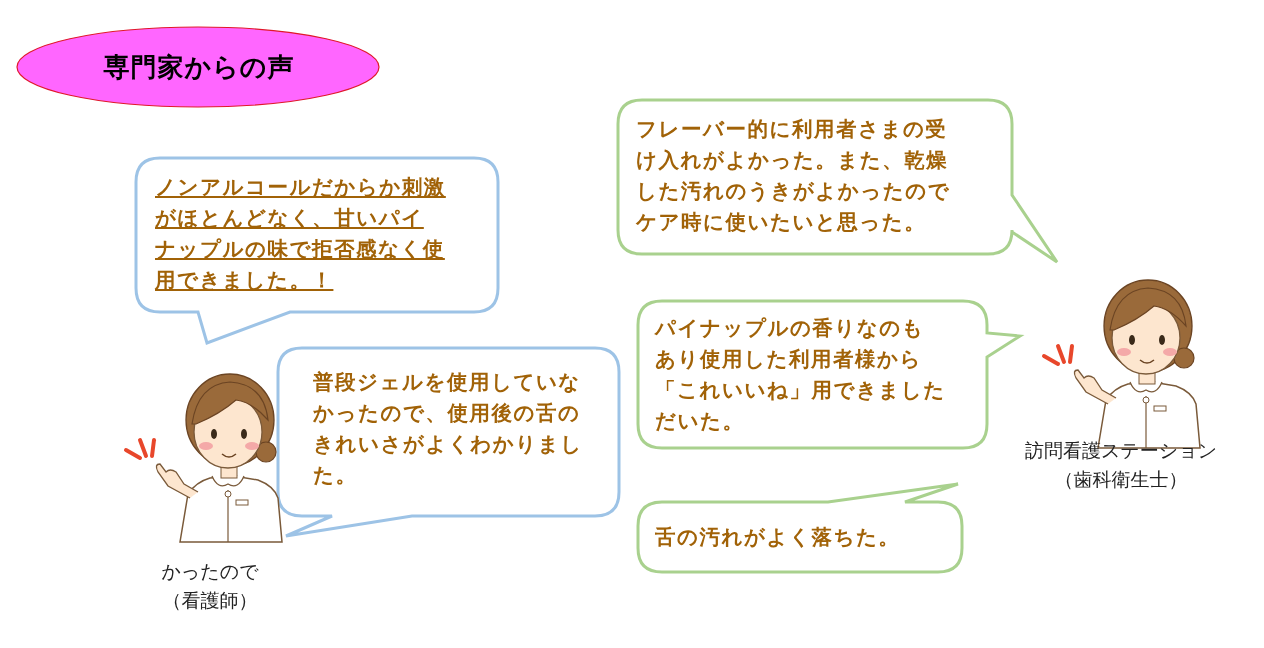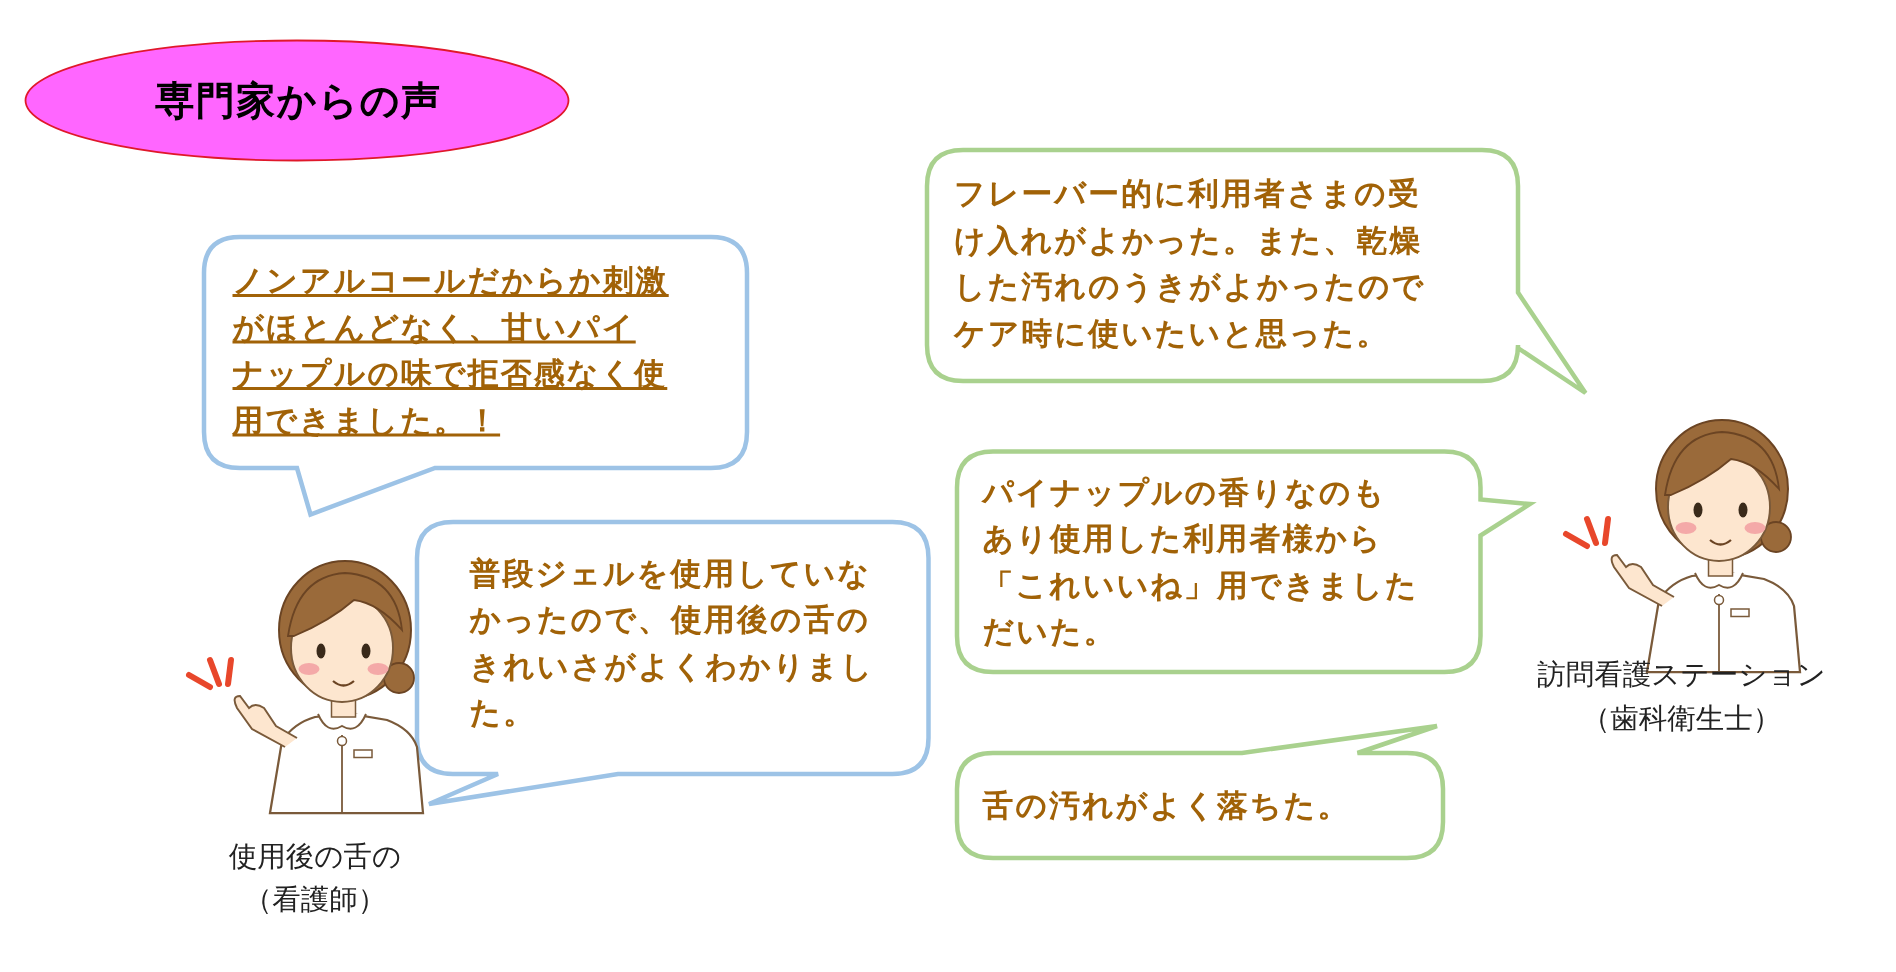--- a/index.html
+++ b/index.html
@@ -109,16 +109,16 @@
 <div class="bubble-text" style="left:636px; top:114px;">フレーバー的に利用者さまの受
 け入れがよかった。また、乾燥
 した汚れのうきがよかったので
 ケア時に使いたいと思った。</div>
 <div class="bubble-text" style="left:655px; top:313px;">パイナップルの香りなのも
 あり使用した利用者様から
 「これいいね」用できました
 だいた。</div>
 <div class="bubble-text" style="left:655px; top:522px;">舌の汚れがよく落ちた。</div>
 
-<div class="caption" style="left:110px; top:557px; width:200px;">使用後の舌の
+<div class="caption" style="left:110px; top:557px; width:200px;">かったので
 （看護師）</div>
 <div class="caption" style="left:990px; top:436px; width:262px;">訪問看護ステーション
 （歯科衛生士）</div>
 
 </body></html>

